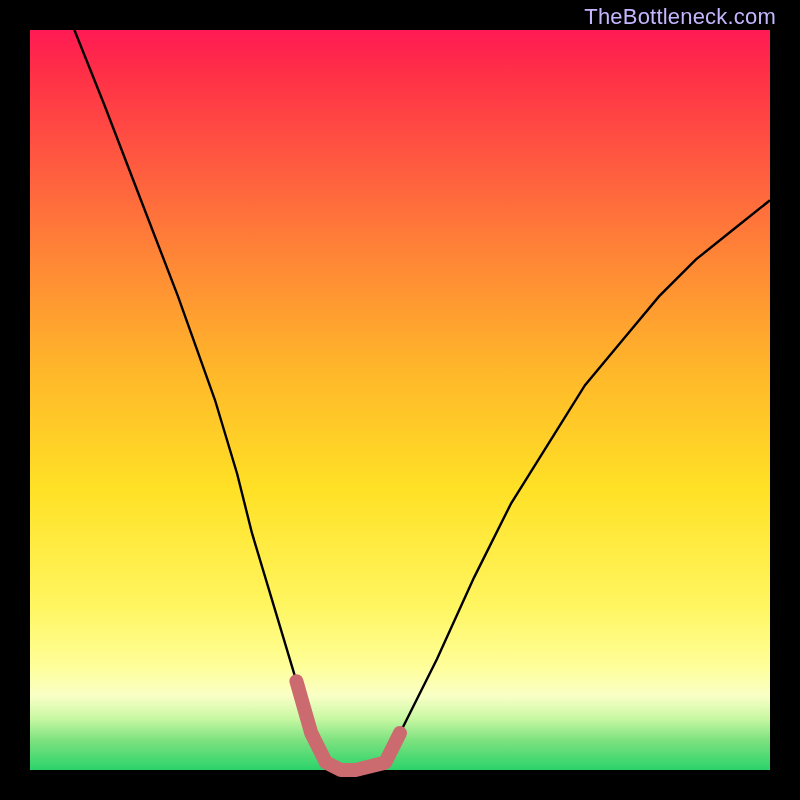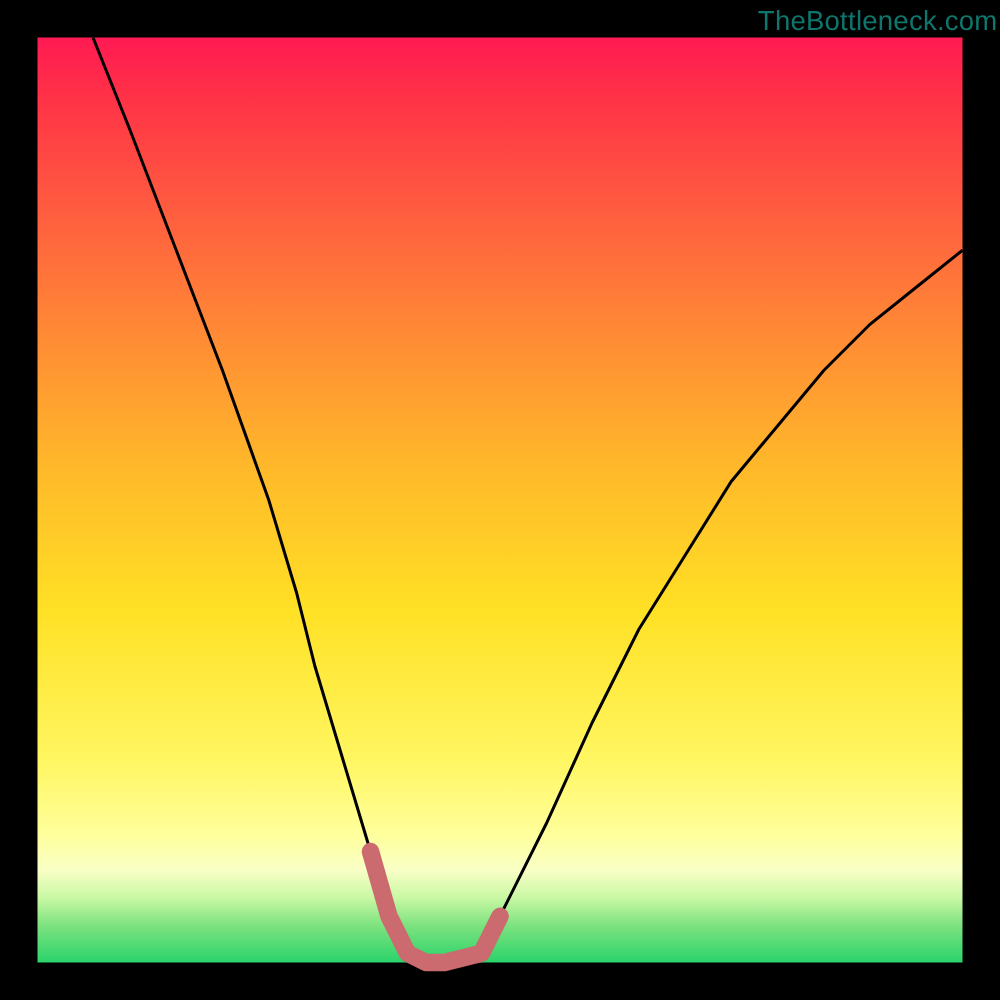--- a/index.html
+++ b/index.html
@@ -44,22 +44,22 @@
     position: absolute;
     left: 0;
     top: 0;
     width: 740px;
     height: 740px;
     overflow: visible;
   }
   .watermark {
     position: absolute;
     top: 4px;
-    right: 2px;
-    color: #0f766e;
+    right: 24px;
+    color: #c4b5fd;
     font-size: 22px;
     letter-spacing: 0.2px;
     font-weight: 400;
   }
 </style>
 </head>
 <body>
 
 <div class="frame">
 

